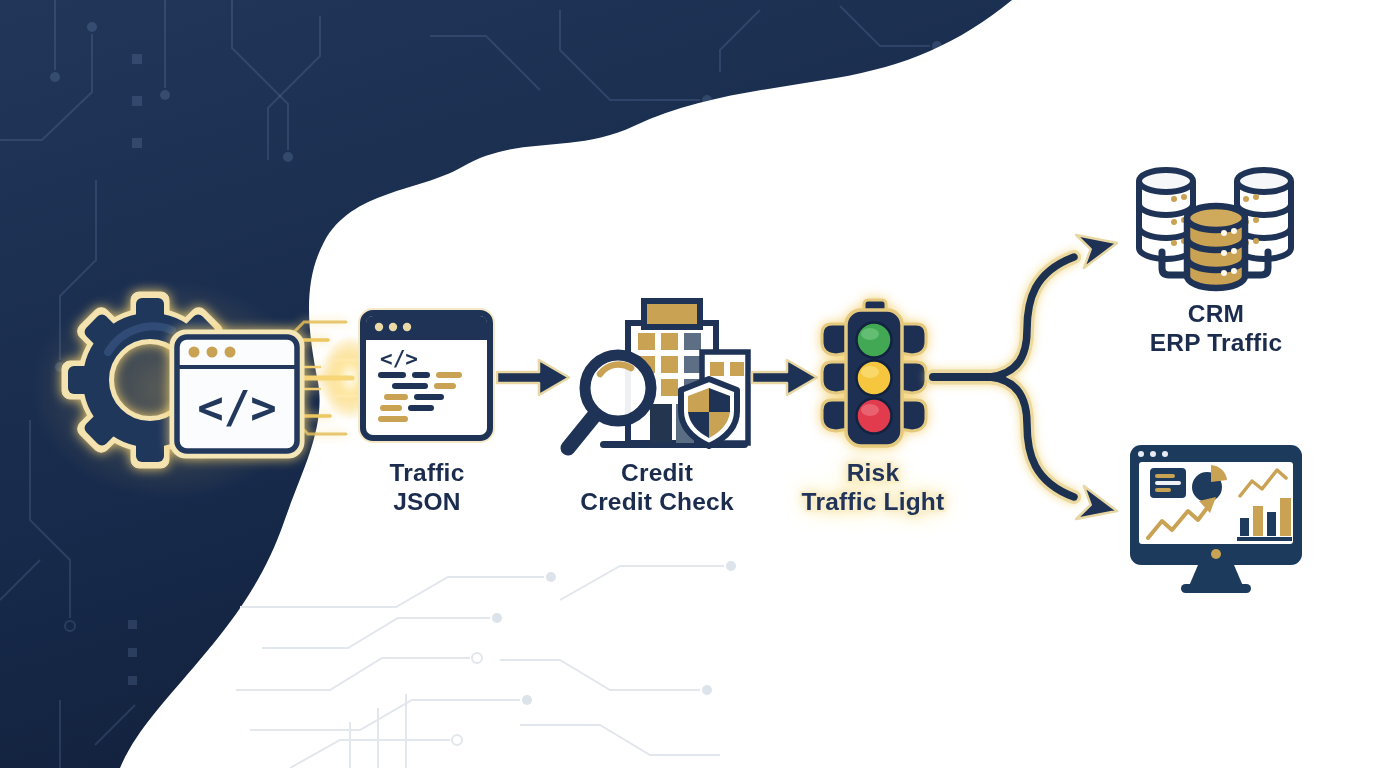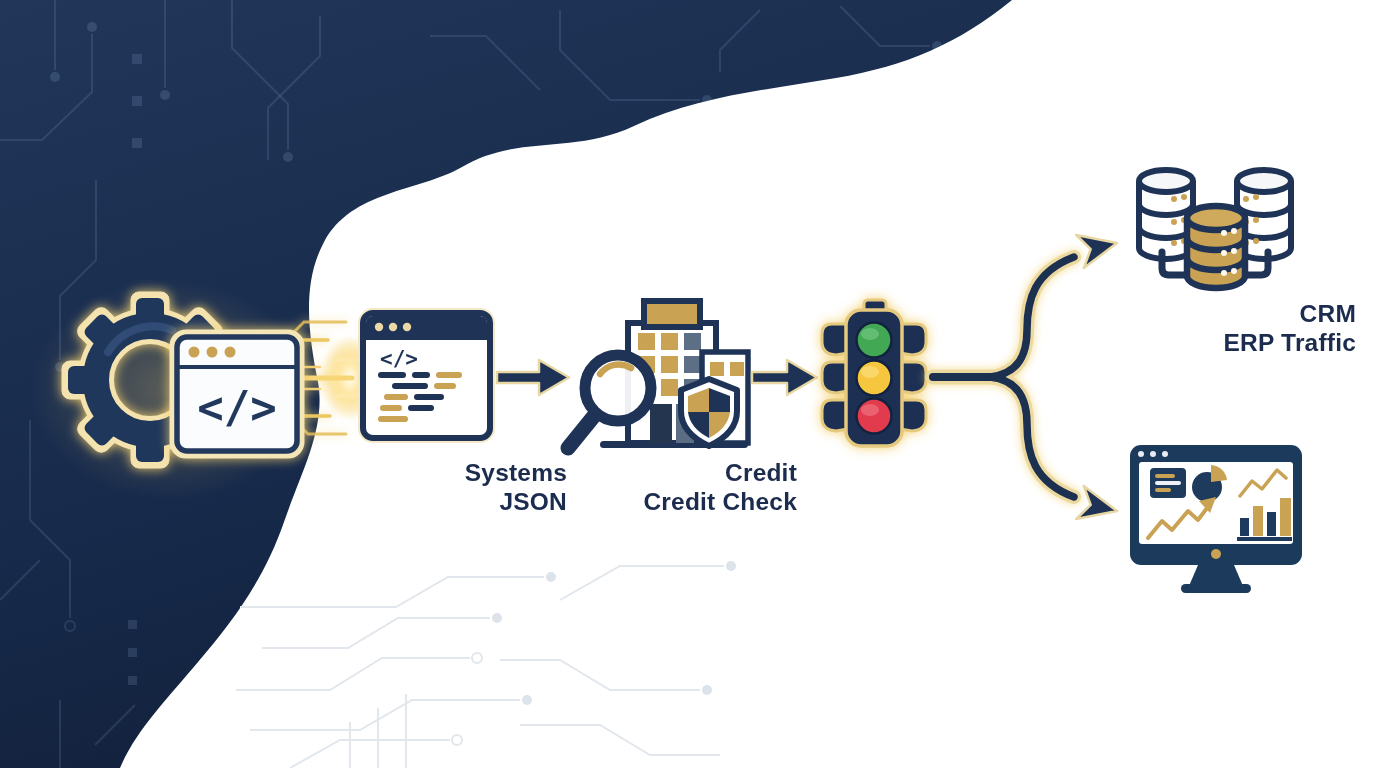--- a/index.html
+++ b/index.html
@@ -1,19 +1,19 @@
 <!DOCTYPE html>
 <html><head>
 <meta charset="utf-8">
 <style>
   html,body{margin:0;padding:0;background:#ffffff;}
   .stage{position:relative;width:1376px;height:768px;overflow:hidden;
          font-family:"Liberation Sans",sans-serif;}
   .stage svg.canvas{position:absolute;left:0;top:0;}
-  .label{position:absolute;width:280px;text-align:right;
+  .label{position:absolute;width:280px;text-align:center;
          font-weight:700;font-size:24.5px;line-height:29px;color:#1b2c4e;
          letter-spacing:.2px;}
   .label span{display:block;}
   .label.white{color:#f5f7fb;}
   .label.glow{color:#22335a;
     text-shadow:
       -2px 0 0 #f9efcd, 2px 0 0 #f9efcd, 0 -2px 0 #f9efcd, 0 2px 0 #f9efcd,
       -2px -2px 0 #f9efcd, 2px 2px 0 #f9efcd, 2px -2px 0 #f9efcd, -2px 2px 0 #f9efcd,
       0 0 12px #eed27f, 0 0 22px #ecd27f;}
   .glowGold{filter:drop-shadow(0 0 6px rgba(243,208,110,.95));}
@@ -350,29 +350,33 @@
       <polygon points="1216,497 1199,501 1210,513" fill="#c9a254"></polygon>
     </g>
     <circle cx="1216" cy="554" r="5" fill="#c9a254"></circle>
     <path d="M 1198 565 H 1234 L 1243 586 H 1189 Z" fill="#1b3a5c"></path>
     <rect x="1181" y="584" width="70" height="9" rx="4.5" fill="#1b3a5c"></rect>
   </g>
 </svg>
 
 
 <div class="label" style="left:287px;top:458px;">
-  <span>Systems</span>
+  <span>Traffic</span>
   <span>JSON</span>
 </div>
 
 <div class="label" style="left:517px;top:458px;">
   <span>Credit</span>
   <span>Credit Check</span>
 </div>
 
+<div class="label glow" style="left:733px;top:458px;">
+  <span>Risk</span>
+  <span>Traffic Light</span>
+</div>
 
 <div class="label" style="left:1076px;top:299px;">
   <span>CRM</span>
   <span>ERP Traffic</span>
 </div>
 
 
 </div>
 
 </body></html>

